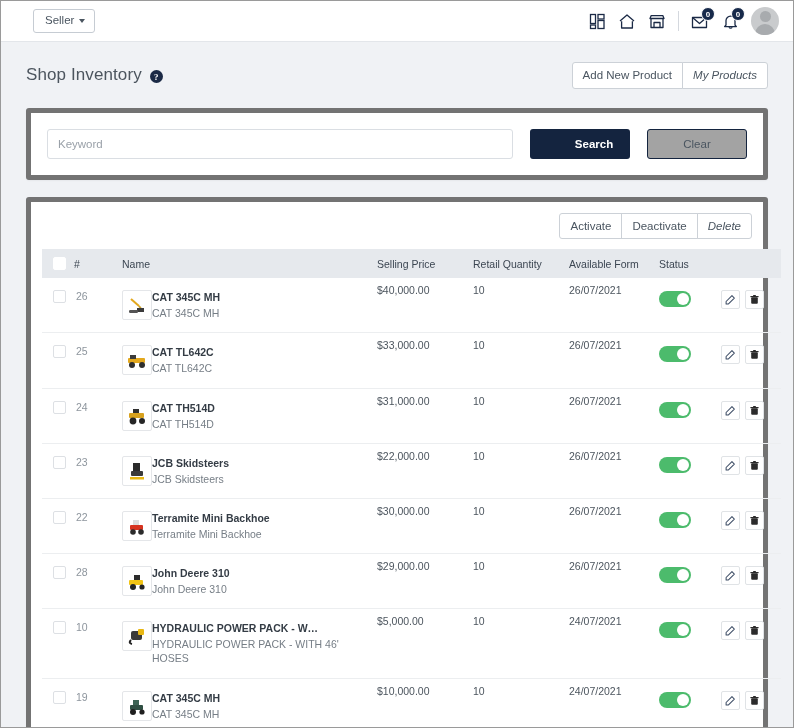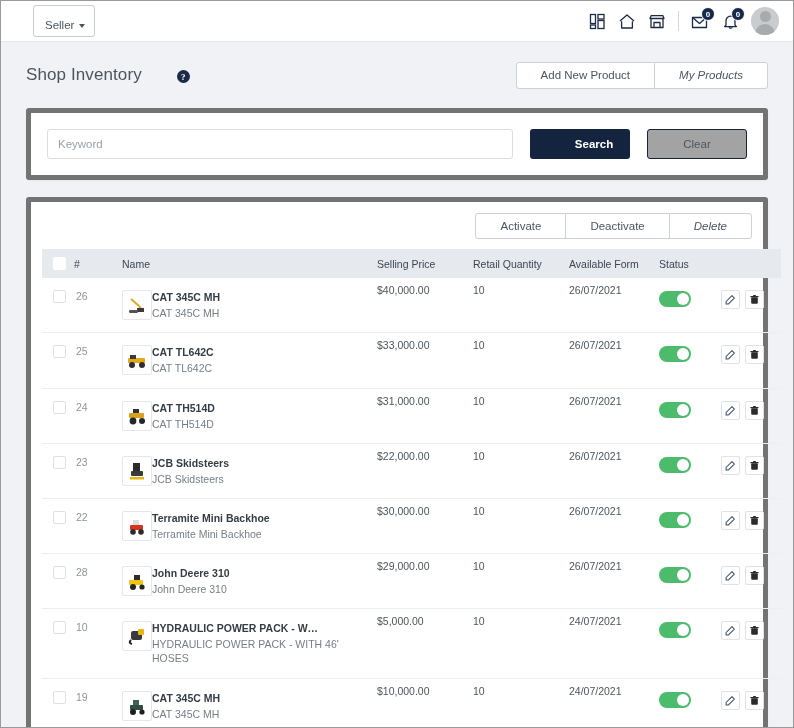--- a/index.html
+++ b/index.html
@@ -21,21 +21,21 @@
     height: 41px; min-height: 41px;
     background: #ffffff;
     border-bottom: 1px solid #e3e6ea;
     display: flex; align-items: center;
     padding: 0 14px 0 32px;
   }
   .seller-btn {
     border: 1px solid #c6ccd3;
     background: #ffffff;
     border-radius: 3px;
-    padding: 14px 9px 5px 11px;
+    padding: 5px 9px 5px 11px;
     font-size: 11.5px;
     color: #4a5560;
     display: flex; align-items: center; gap: 5px;
     cursor: pointer;
     line-height: 1;
   }
   .caret {
     width: 0; height: 0;
     border-left: 3.5px solid transparent;
     border-right: 3.5px solid transparent;
@@ -79,40 +79,40 @@
     content: ""; position: absolute;
     width: 20px; height: 13px; border-radius: 10px 10px 0 0;
     background: #a8abae; left: 4px; top: 17px;
   }
 
   
   .page {
     flex: 1; padding: 20px 25px 0 25px; overflow: hidden;
   }
   .page-head {
-    display: flex; align-items: center; margin-bottom: 19px; gap: 27px;
+    display: flex; align-items: center; margin-bottom: 19px;
   }
   .page-title {
     font-size: 17px; color: #4c555e; font-weight: normal;
     letter-spacing: .1px;
   }
   .help-icon {
     width: 13px; height: 13px; border-radius: 50%;
     background: #1b2a46; color: #fff;
     font-size: 9px; font-weight: bold;
     display: inline-flex; align-items: center; justify-content: center;
     margin-left: 8px; margin-top: 3px; cursor: pointer;
     font-family: "Liberation Serif", serif;
   }
   .head-spacer { flex: 1; }
   .btn-group { display: flex; }
   .btn-group .gbtn {
     border: 1px solid #ccd1d7; background: #fff;
     font-size: 11.5px; color: #4a5560;
-    padding: 6px 24px; cursor: pointer;
+    padding: 6px 10px; cursor: pointer;
     margin-left: -1px; line-height: 1.1;
   }
   .btn-group .gbtn:first-child { margin-left: 0; border-radius: 3px 0 0 3px; }
   .btn-group .gbtn:last-child { border-radius: 0 3px 3px 0; font-style: italic; }
 
   
   .card {
     background: #fff;
     border: 5px solid #737373;
     border-radius: 3px;

